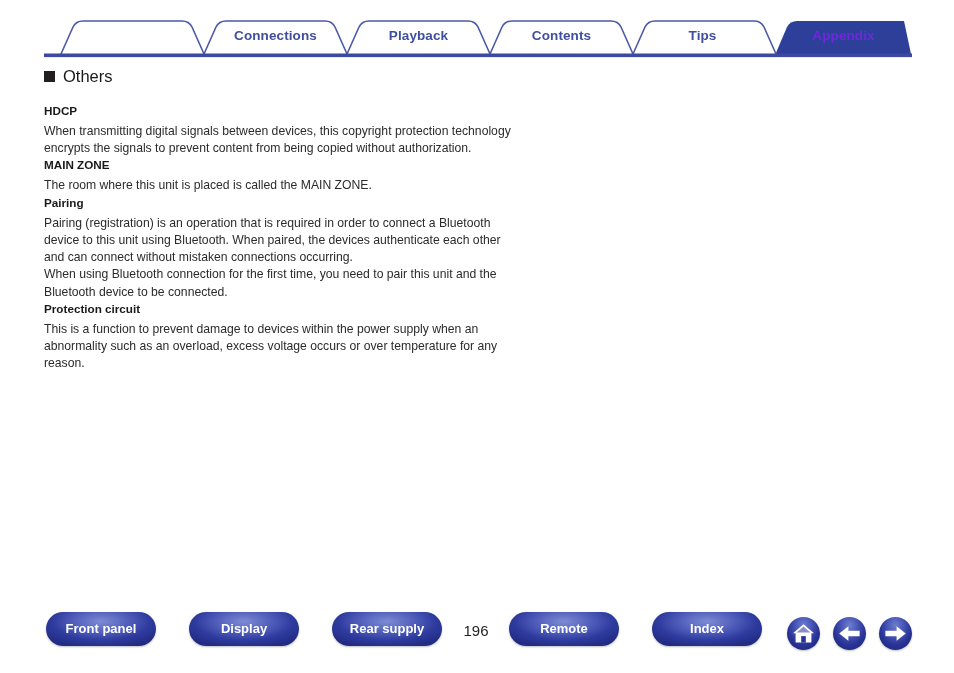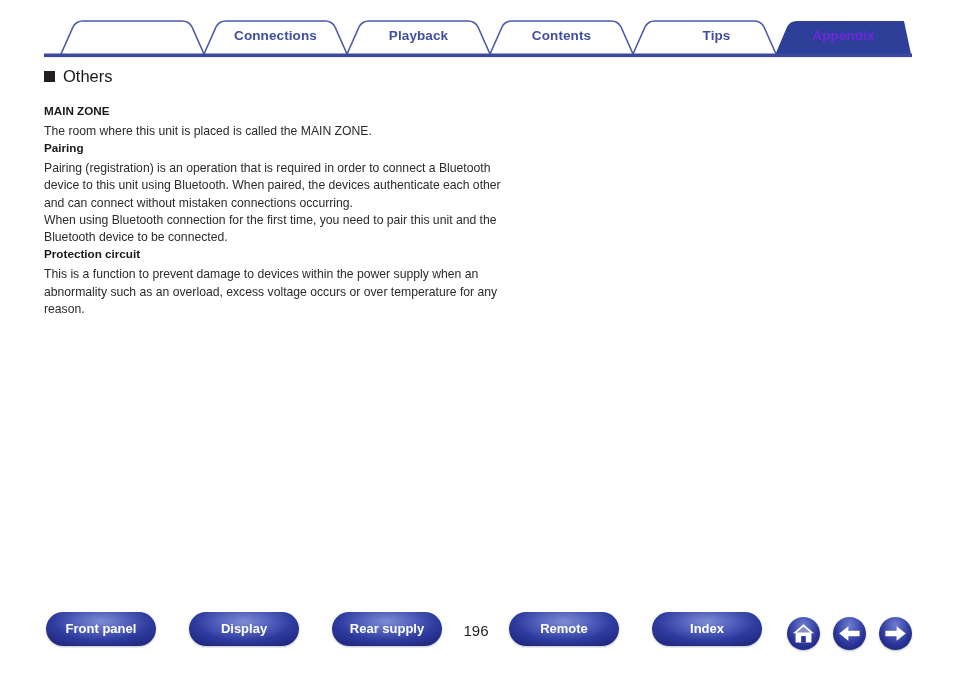--- a/index.html
+++ b/index.html
@@ -147,30 +147,34 @@
       <path d="M 468 36 L 480 9 Q 483 3 490 3 L 589 3 Q 596 3 599 9 L 611 36"></path>
       <path d="M 611 36 L 623 9 Q 626 3 633 3 L 732 3 Q 739 3 742 9 L 754 36"></path>
     </g>
 
     <rect x="22" y="35.5" width="868" height="3.6" fill="#3b4a9e"></rect>
   </svg>
 
   <div class="tab-label" style="left:182px; width:143px;">Connections</div>
   <div class="tab-label" style="left:325px; width:143px;">Playback</div>
   <div class="tab-label" style="left:468px; width:143px;">Contents</div>
-  <div class="tab-label" style="left:623px; width:143px;">Tips</div>
+  <div class="tab-label" style="left:609px; width:143px;">Tips</div>
   <div class="tab-label active" style="left:754px; width:135px;">Appendix</div>
 </div>
 
 <div id="content">
   <h1 id="section-heading">
     <span class="sq"></span>
     <span>Others</span>
   </h1>
 
+  <div>
+    <p class="term">HDCP</p>
+    <p class="def">When transmitting digital signals between devices, this copyright protection technology encrypts the signals to prevent content from being copied without authorization.</p>
+  </div>
 
   <div>
     <p class="term">MAIN ZONE</p>
     <p class="def">The room where this unit is placed is called the MAIN ZONE.</p>
   </div>
 
   <div>
     <p class="term">Pairing</p>
     <p class="def">Pairing (registration) is an operation that is required in order to connect a Bluetooth device to this unit using Bluetooth. When paired, the devices authenticate each other and can connect without mistaken connections occurring.
 When using Bluetooth connection for the first time, you need to pair this unit and the Bluetooth device to be connected.</p>

